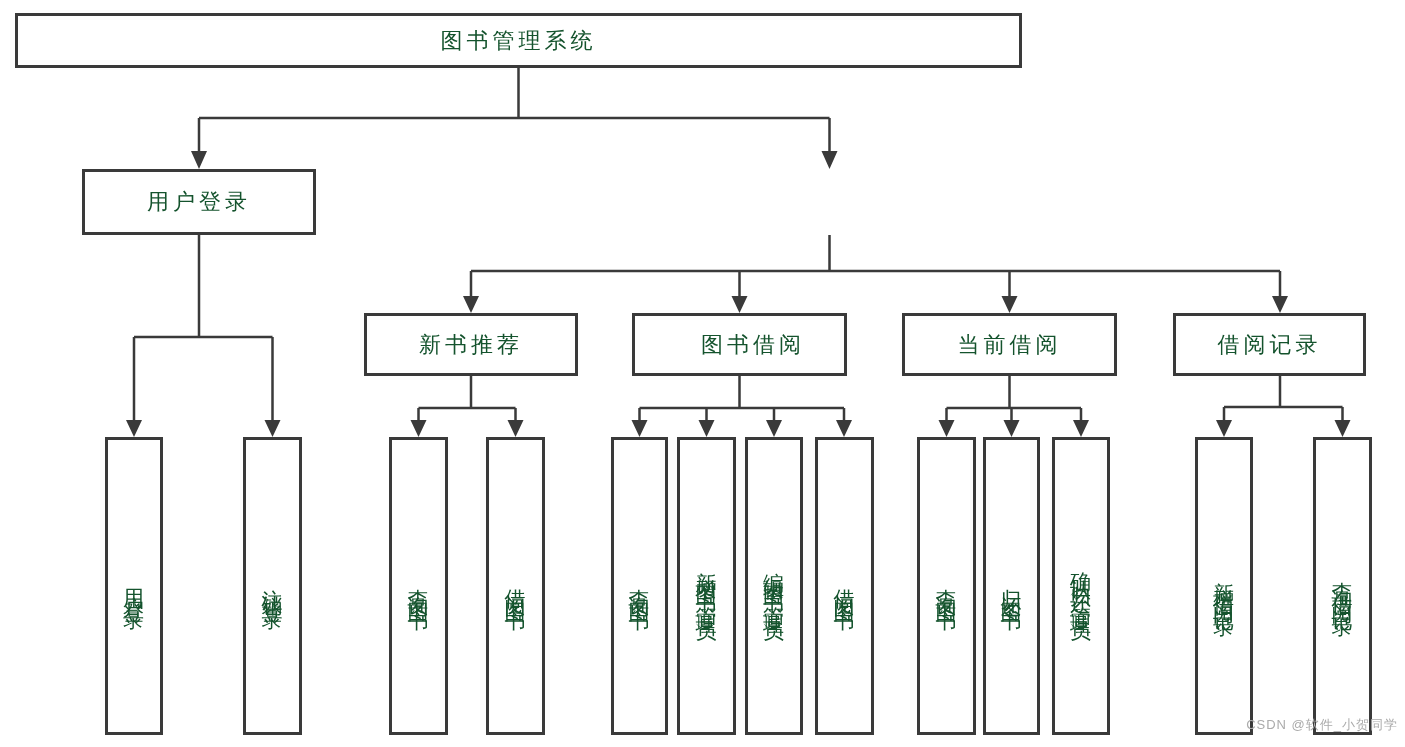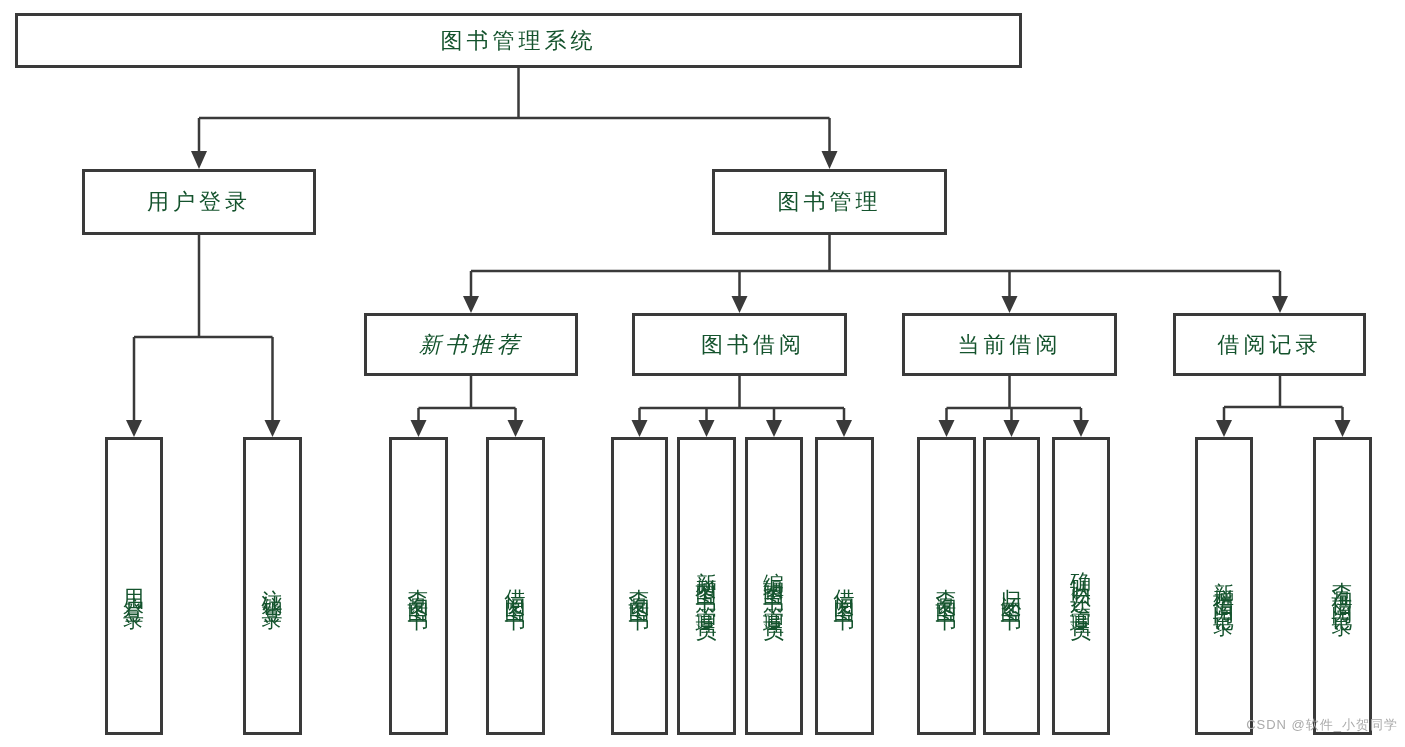--- a/index.html
+++ b/index.html
@@ -88,23 +88,22 @@
     </g>
     <g>
       <path class="ln" d="M1280 376 V407 M1224 407 H1342.5 M1224 407 V421 M1342.5 407 V421"></path>
       <path class="tri" d="M1216 420 h16 l-8 17 z M1334.5 420 h16 l-8 17 z"></path>
     </g>
   </svg>
 
   <div class="node h" style="left:15px; top:13px; width:1007px; height:55px;">图书管理系统</div>
 
   <div class="node h" style="left:82px; top:169px; width:234px; height:66px;">用户登录</div>
-  <div class="node h" style="left:712px; top:169px; width:235px; height:66px;">图书管理</div>
 
-  <div class="node h" style="left:364px; top:313px; width:214px; height:63px;font-style:italic;">新书推荐</div>
+  <div class="node h" style="left:364px; top:313px; width:214px; height:63px;">新书推荐</div>
   <div class="node h" style="left:632px; top:313px; width:215px; height:63px;padding-left:27px;">图书借阅</div>
   <div class="node h" style="left:902px; top:313px; width:215px; height:63px;">当前借阅</div>
   <div class="node h" style="left:1173px; top:313px; width:193px; height:63px;">借阅记录</div>
 
   <div class="node v" style="left:105px; top:437px; width:58px; height:298px;">用户登录</div>
   <div class="node v" style="left:243px; top:437px; width:59px; height:298px;">注销登录</div>
 
   <div class="node v" style="left:389px; top:437px; width:59px; height:298px;">查询图书</div>
   <div class="node v" style="left:486px; top:437px; width:59px; height:298px;">借阅图书</div>
 

